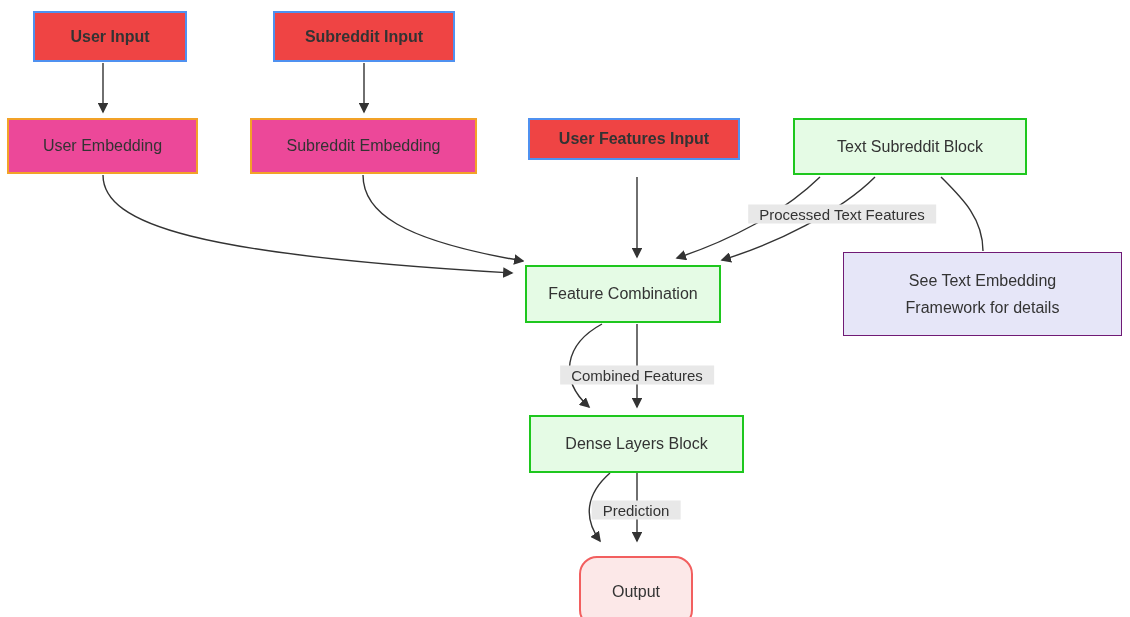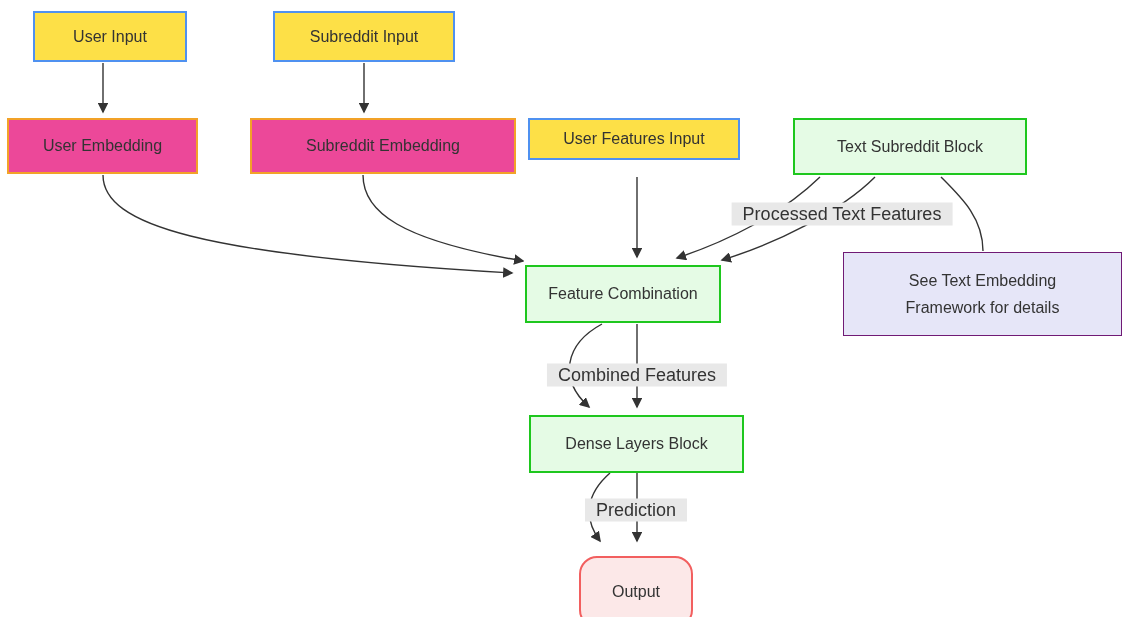--- a/index.html
+++ b/index.html
@@ -12,34 +12,34 @@
   }
   #edges{position:absolute;left:0;top:0;width:1130px;height:617px;}
   .node{
     position:absolute;
     box-sizing:border-box;
     display:flex;align-items:center;justify-content:center;
     text-align:center;
     font-size:16px;color:#333333;
     white-space:nowrap;
   }
-  .node.blue  {background:#fde047;border:2px solid #4f91f0;}
+  .node.blue  {background:#ef4444;border:2px solid #4f91f0;font-weight:bold;}
   .node.orange{background:#ec4899;border:2px solid #f2a228;}
   .node.green {background:#e5fbe5;border:2px solid #1ec71e;}
   .node.red   {background:#fce8e8;border:2px solid #f25f5f;}
   .node.note{
     background:#e6e6f8;border:1px solid #701a75;
     flex-direction:column;line-height:1.7;white-space:normal;
   }
   .edge-label{
     position:absolute;
     transform:translate(-50%,-50%);
     background:#e8e8e8;
     color:#333333;
-    font-size:18px;
+    font-size:15px;
     padding:1px 11px;
     white-space:nowrap;
   }
 </style>
 </head>
 <body>
 
 <div id="canvas">
 
   <svg id="edges" viewBox="0 0 1130 617" xmlns="http://www.w3.org/2000/svg">
@@ -63,21 +63,21 @@
       <path d="M637,473 L637,541" marker-end="url(#arrow)"></path>
     </g>
   </svg>
 
   <div class="node blue" style="left:33px;top:11px;width:154px;height:51px;">User Input</div>
 
   <div class="node blue" style="left:273px;top:11px;width:182px;height:51px;">Subreddit Input</div>
 
   <div class="node orange" style="left:7px;top:118px;width:191px;height:56px;">User Embedding</div>
 
-  <div class="node orange" style="left:250px;top:118px;width:266px;height:56px;">Subreddit Embedding</div>
+  <div class="node orange" style="left:250px;top:118px;width:227px;height:56px;">Subreddit Embedding</div>
 
   <div class="node blue" style="left:528px;top:118px;width:212px;height:42px;">User Features Input</div>
 
   <div class="node green" style="left:793px;top:118px;width:234px;height:57px;">Text Subreddit Block</div>
 
   <div class="node green" style="left:525px;top:265px;width:196px;height:58px;">Feature Combination</div>
 
   <div class="node note" style="left:843px;top:252px;width:279px;height:84px;">
     <span>See Text Embedding</span>
     <span>Framework for details</span>

